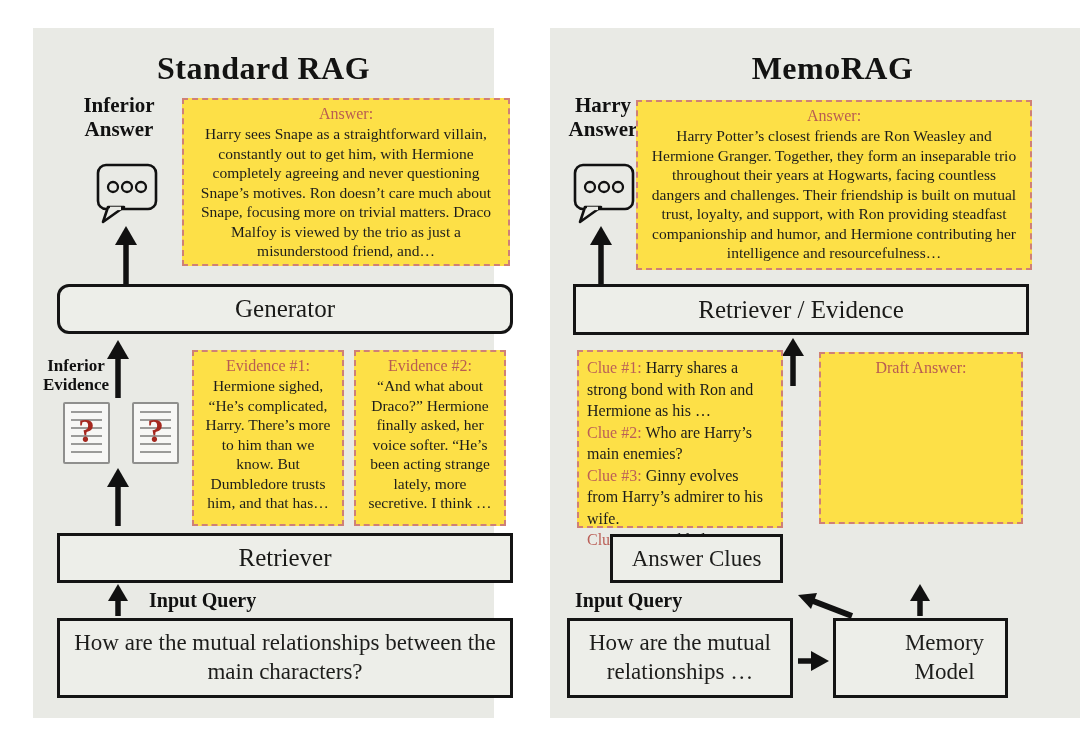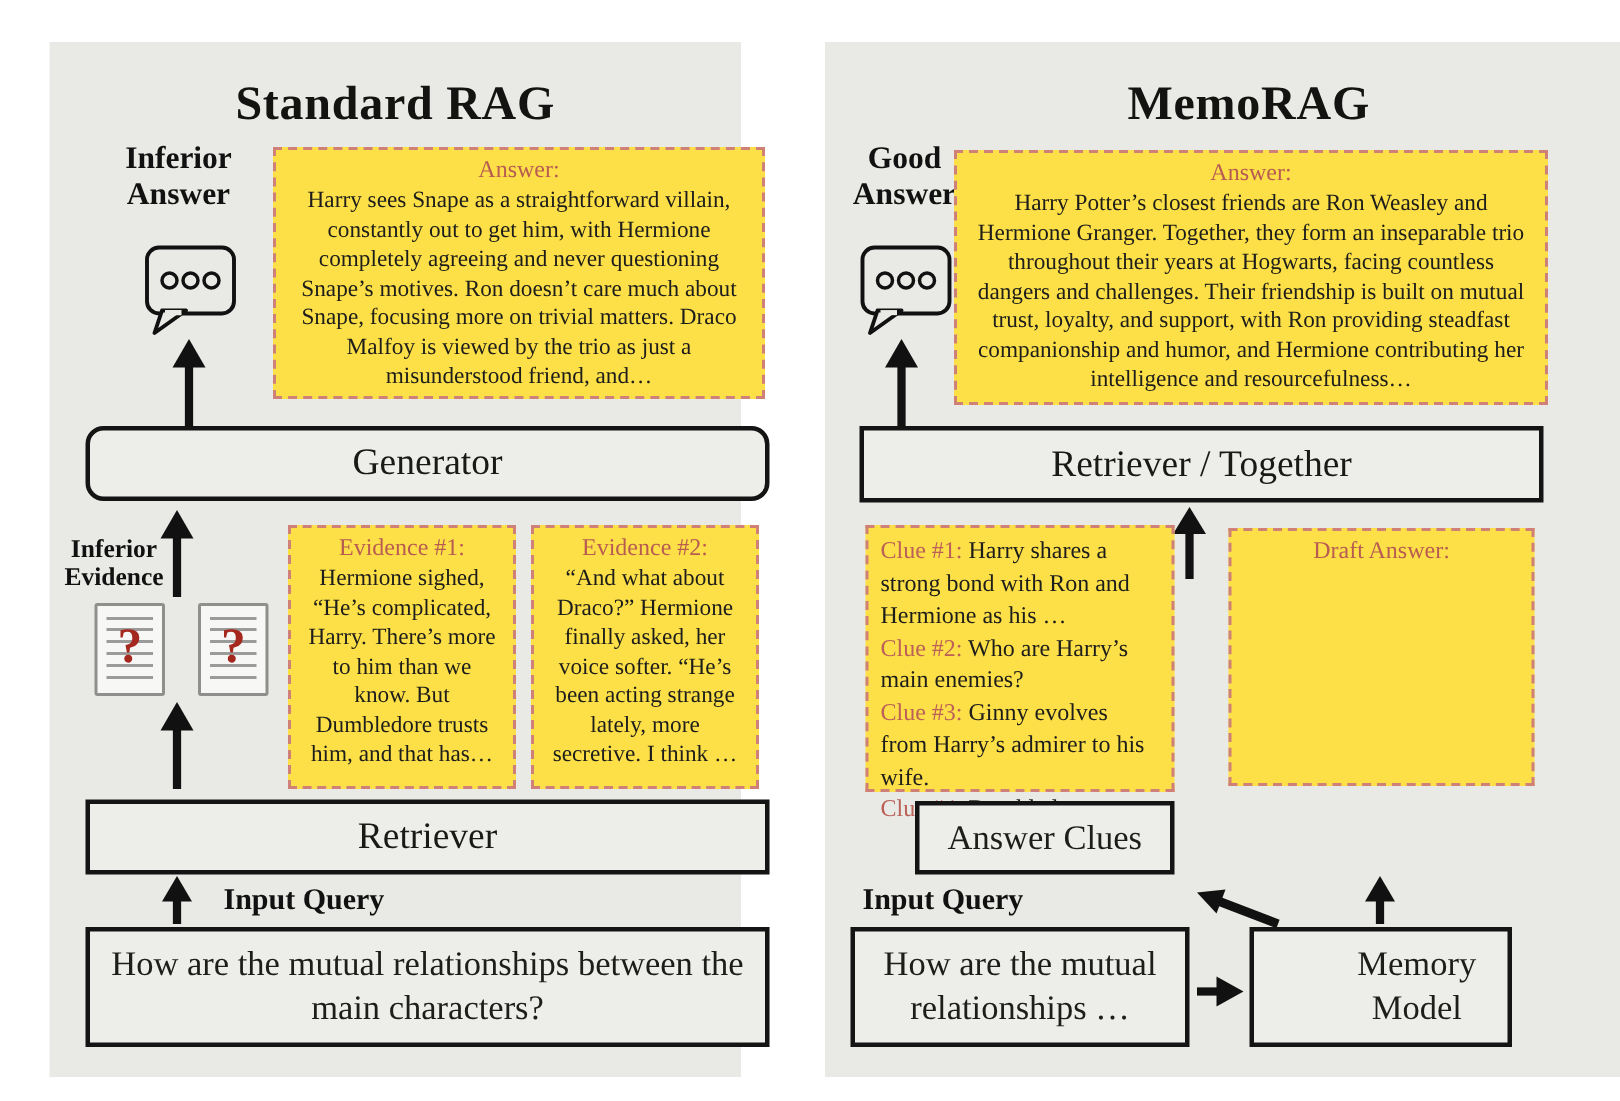--- a/index.html
+++ b/index.html
@@ -117,21 +117,21 @@
 
   <div class="abs solid-box query-box" style="left:24px;top:590px;width:456px;height:80px;padding:0 10px;">
     <span>How are the mutual relationships between the main characters?</span>
   </div>
 </div>
 
 <div class="panel" id="right-panel">
 
   <div class="abs title">MemoRAG</div>
 
-  <div class="abs side-label" style="left:6px;top:66px;width:94px;">Good Answer</div>
+  <div class="abs side-label" style="left:6px;top:66px;width:94px;">Harry Answer</div>
 
   <div class="abs" style="left:18px;top:128px;width:72px;height:74px;">
     <svg width="72" height="74" viewBox="0 0 72 74">
       <rect x="7" y="9" width="58" height="44" rx="8" class="stroke" stroke-width="2.6"></rect>
       <circle cx="22" cy="31" r="5" class="stroke" stroke-width="2.3"></circle>
       <circle cx="36" cy="31" r="5" class="stroke" stroke-width="2.3"></circle>
       <circle cx="50" cy="31" r="5" class="stroke" stroke-width="2.3"></circle>
       <polygon points="17,51 12,66 33,51" fill="#e9eae5" stroke="#111" stroke-width="2.6" stroke-linejoin="round"></polygon>
       <line x1="19" y1="52.4" x2="30" y2="52.4" stroke="#e9eae5" stroke-width="3.4"></line>
     </svg>
@@ -143,21 +143,21 @@
         <polygon points="15,0 4,19 26,19" class="fillhead"></polygon>
       </svg>
   </div>
 
   <div class="abs dashed-box" style="left:86px;top:72px;width:396px;height:170px;">
     <div class="red-head">Answer:</div>
     <div class="body-text">Harry Potter’s closest friends are Ron Weasley and Hermione Granger. Together, they form an inseparable trio throughout their years at Hogwarts, facing countless dangers and challenges. Their friendship is built on mutual trust, loyalty, and support, with Ron providing steadfast companionship and humor, and Hermione contributing her intelligence and resourcefulness…</div>
   </div>
 
   <div class="abs solid-box" style="left:23px;top:256px;width:456px;height:51px;">
-    <span class="box-label">Retriever / Together</span>
+    <span class="box-label">Retriever / Evidence</span>
   </div>
 
   <div class="abs" style="left:228px;top:310px;">
     <svg width="30" height="48">
         <line x1="15" y1="48" x2="15" y2="14" class="stroke" stroke-width="5.5"></line>
         <polygon points="15,0 4,18 26,18" class="fillhead"></polygon>
       </svg>
   </div>
 
   <div class="abs dashed-box" style="left:27px;top:322px;width:206px;height:178px;">

